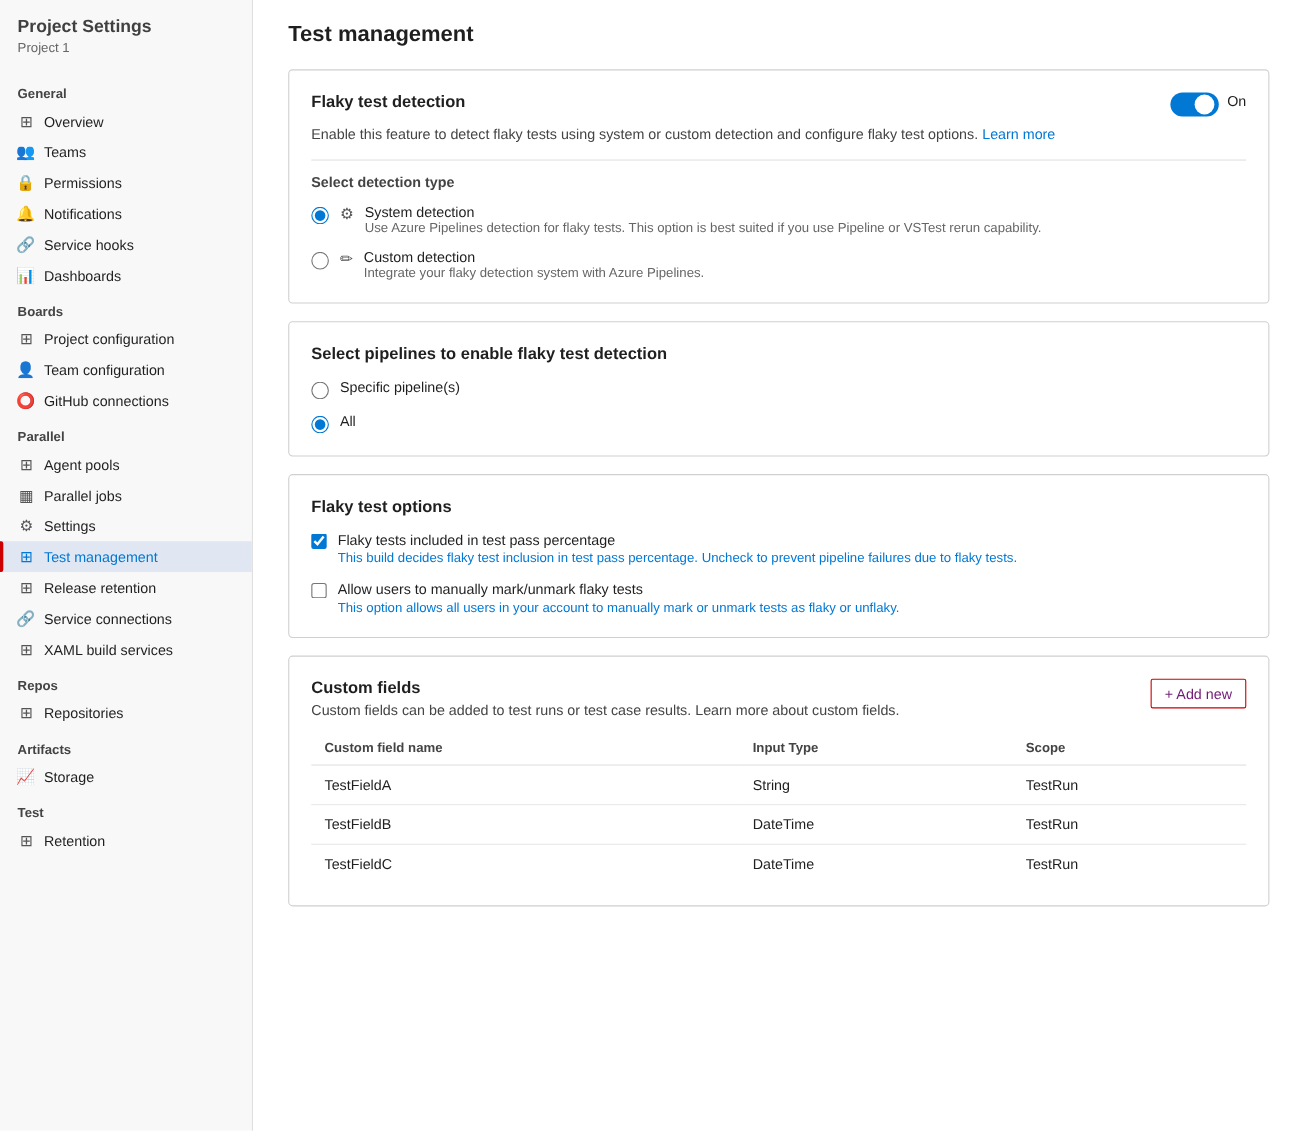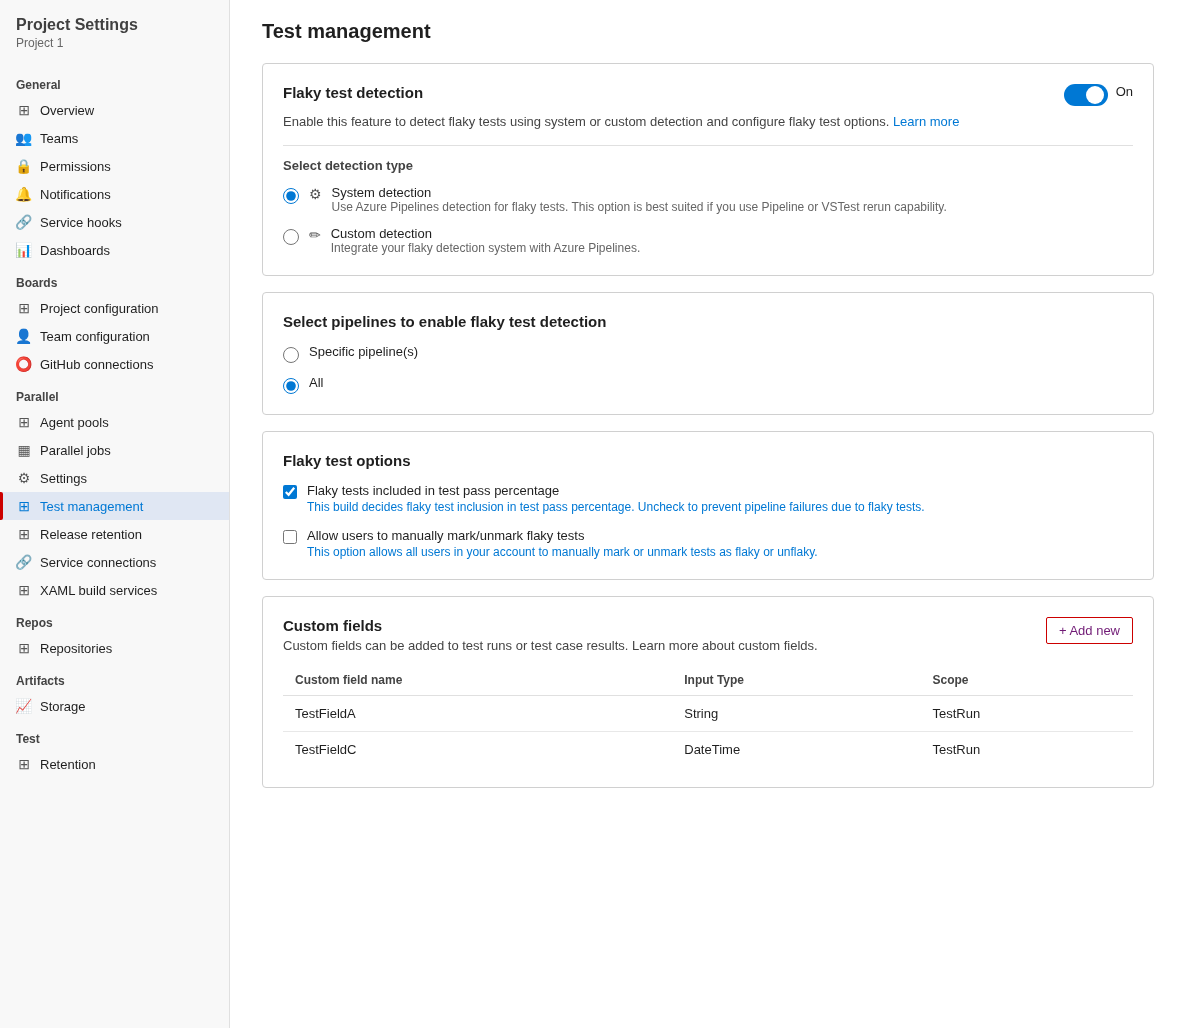--- a/index.html
+++ b/index.html
@@ -416,20 +416,25 @@
           <th>Scope</th>
         </tr>
       </thead>
       <tbody id="cf-table-body">
       <tr>
             <td>TestFieldA</td>
             <td>String</td>
             <td>TestRun</td>
           </tr>
           <tr>
+            <td>TestFieldB</td>
+            <td>DateTime</td>
+            <td>TestRun</td>
+          </tr>
+          <tr>
             <td>TestFieldC</td>
             <td>DateTime</td>
             <td>TestRun</td>
           </tr>
         </tbody>
     </table>
   </div>
 </main>
 
 </body></html>

